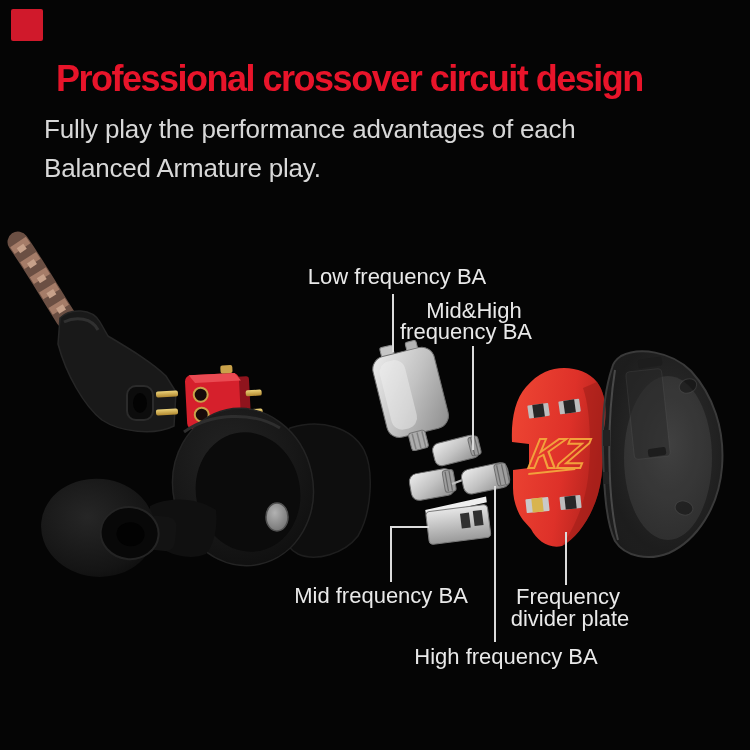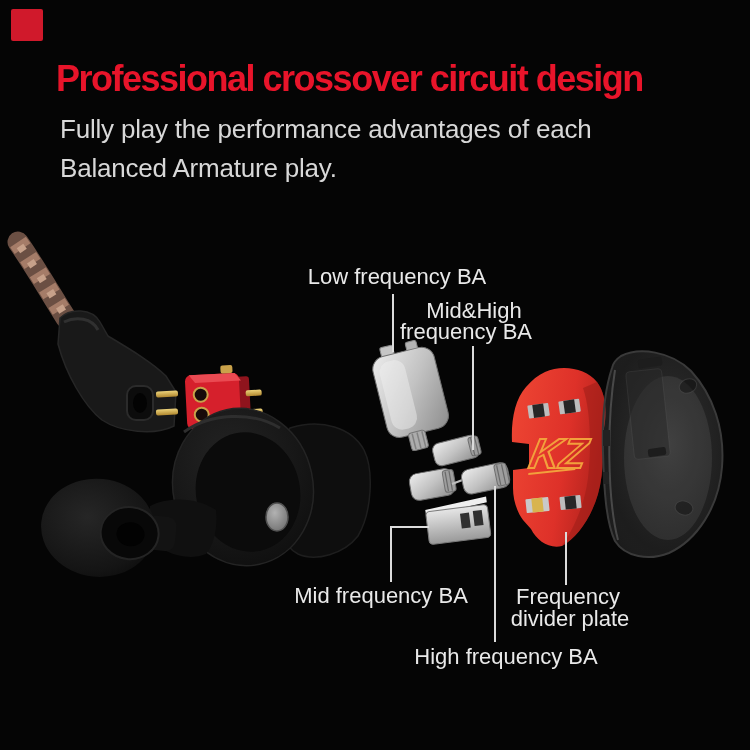--- a/index.html
+++ b/index.html
@@ -11,21 +11,21 @@
   .corner-badge{
     position:absolute;left:11px;top:9px;width:32px;height:32px;
     background:#d0192b;border-radius:2px;
   }
   .title{
     position:absolute;left:56px;top:58px;width:680px;
     font-size:36px;font-weight:bold;letter-spacing:-1.5px;
     color:#e8142a;white-space:nowrap;
   }
   .subtitle{
-    position:absolute;left:60px;top:110px;width:640px;
+    position:absolute;left:44px;top:110px;width:640px;
     font-size:26px;font-weight:400;letter-spacing:-0.2px;
     line-height:39px;color:#d8d8d8;
   }
   svg{position:absolute;left:0;top:0;}
   .callout-text{
     font-family:"Liberation Sans", sans-serif;
     font-size:22px;fill:#e9e9e9;
   }
   .leader{stroke:#dcdcdc;stroke-width:2;fill:none;}
 </style>

